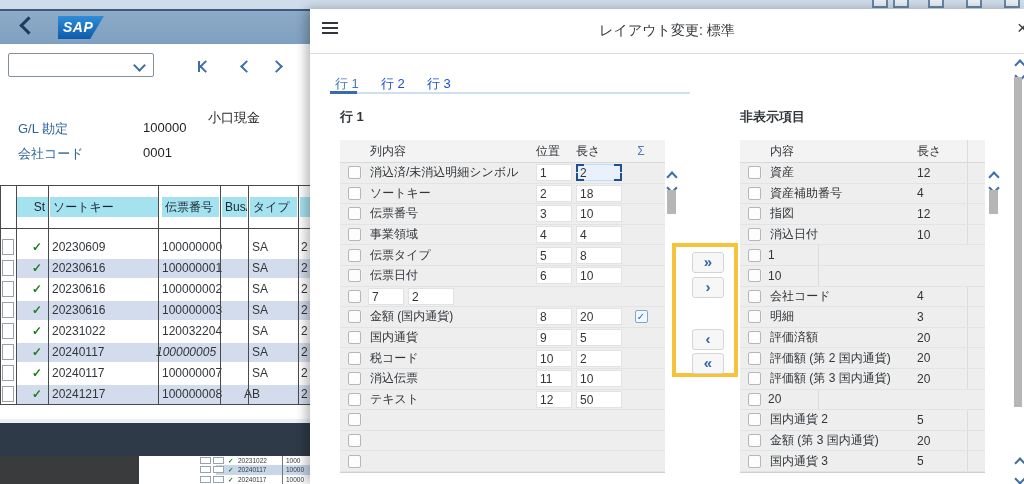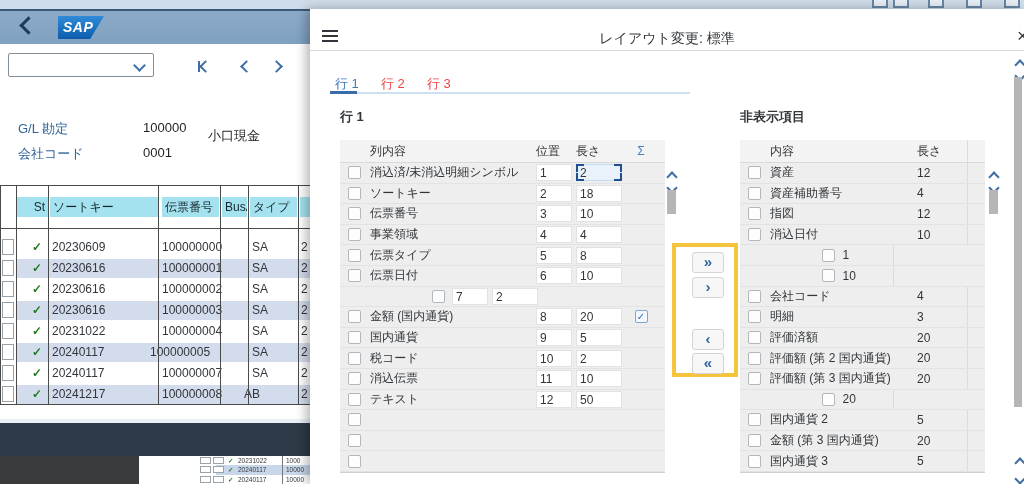--- a/index.html
+++ b/index.html
@@ -46,33 +46,33 @@
   .navy-bar{left:0;top:410px;width:311px;height:33px;background:#2e3a47;border-top:4px solid #eaf0f6;border-bottom:4px solid #e7eef5;box-sizing:content-box;}
   .dark-box{left:0;top:447px;width:139px;height:28px;background:#3a3b3d;}
   .mini-win{left:139px;top:447px;width:172px;height:28px;background:#fff;overflow:hidden;font-size:6.5px;}
   .minirow{position:relative;height:9.4px;line-height:9.4px;white-space:nowrap;}
   .minirow.hl .mhl{position:absolute;left:77px;right:0;top:0;bottom:0;background:#c8d6ea;}
   .mini-box{position:absolute;top:1px;width:11px;height:7px;border:1px solid #9aa2aa;background:#fff;box-sizing:border-box;}
   .minirow span{position:absolute;}
   .mini-div{position:absolute;left:143px;top:0;bottom:0;width:1px;background:#777;}
   
   .dialog{left:310px;top:9px;width:714px;height:475px;background:#fff;box-shadow:-4px 0 10px rgba(0,0,0,.28);}
-  .dlg-header{position:absolute;left:0;top:8px;width:714px;height:34px;border-bottom:1px solid #d9d9d9;box-sizing:border-box;background:#fff;}
+  .dlg-header{position:absolute;left:0;top:0;width:714px;height:45px;border-bottom:1px solid #d9d9d9;box-sizing:border-box;background:#fff;}
   .burger{position:absolute;left:12px;top:13px;width:16px;cursor:pointer;}
   .burger i{display:block;height:2px;background:#32363a;margin-bottom:3px;}
   .dlg-title{position:absolute;left:0;right:0;top:13px;text-align:center;font-size:14px;color:#32363a;}
   .dlg-close{position:absolute;right:-4px;top:8px;font-size:19px;color:#32363a;cursor:pointer;}
-  .tab{position:absolute;top:66px;font-size:13px;color:#ef4444;cursor:pointer;}
+  .tab{position:absolute;top:66px;font-size:13px;color:#1d4ed8;cursor:pointer;}
   .tab.active{color:#4178ba;}
   .tab-rail{position:absolute;left:20px;top:83px;width:360px;height:2px;background:#cddff0;}
   .tab-active-bar{position:absolute;left:20px;top:82px;width:27px;height:3px;background:#3a6ca8;}
   .section-title{position:absolute;top:99px;font-size:13px;font-weight:bold;color:#32363a;}
   
   .dtable{position:absolute;top:131px;border-bottom:1px solid #cfcfcf;}
-  .drow,.dhead{display:flex;align-items:center;box-sizing:border-box;justify-content:center;}
+  .drow,.dhead{display:flex;align-items:center;box-sizing:border-box;}
   .dhead{height:23px;background:#f3f3f3;border-bottom:1px solid #d9d9d9;font-size:12px;color:#32363a;}
   .drow{height:20.6px;background:#eee;border-bottom:1px solid #e3e3e3;font-size:12px;cursor:pointer;}
   .col-cb{width:28px;flex:none;display:flex;justify-content:center;}
   .col-content{flex:1;padding-left:2px;white-space:nowrap;overflow:hidden;}
   .col-pos{width:40px;flex:none;}
   .col-len{width:50px;flex:none;}
   .col-sum{width:30px;flex:none;display:flex;justify-content:center;}
   .col-fill{width:9px;flex:none;}
   .col-len2{width:50px;flex:none;}
   .col-fill2{width:17px;flex:none;border-left:1px solid #dcdcdc;align-self:stretch;}
@@ -120,21 +120,21 @@
   </div>
   <div class="navbtn" style="left:242px;">
     <span class="chv chv-l"></span>
   </div>
   <div class="navbtn" style="left:272px;">
     <span class="chv chv-r"></span>
   </div>
 
   <span class="abs bg-field-label" style="left:18px;top:111px;">G/L 勘定</span>
   <span class="abs bg-field-value" style="left:143px;top:111px;">100000</span>
-  <span class="abs bg-field-value" style="left:208px;top:118px;">小口現金</span>
+  <span class="abs bg-field-value" style="left:208px;top:100px;">小口現金</span>
   <span class="abs bg-field-label" style="left:18px;top:136px;">会社コード</span>
   <span class="abs bg-field-value" style="left:143px;top:136px;">0001</span>
 
   <div class="abs bg-table">
     <div class="hline" style="top:0;"></div>
     <div class="hcell" style="left:17px;width:31px;text-align:right;">St</div>
     <div class="hcell" style="left:50px;width:108px;">ソートキー</div>
     <div class="hcell" style="left:162px;width:57px;">伝票番号</div>
     <div class="hcell" style="left:222px;width:25px;">BusA</div>
     <div class="hcell" style="left:250px;width:47px;">タイプ</div>
@@ -172,30 +172,30 @@
           <span class="okmark" style="left:32px;">✓</span>
           <span style="left:52px;">20230616</span>
           <span style="left:162px;">100000003</span>
           <span style="left:252px;">SA</span>
           <span style="left:301px;">2</span>
         </div>
         <div class="bgrow" style="top: 136px;">
           <span class="selbox"></span>
           <span class="okmark" style="left:32px;">✓</span>
           <span style="left:52px;">20231022</span>
-          <span style="left:162px;">100000004</span>
+          <span style="left:162px;">120032204</span>
           <span style="left:252px;">SA</span>
           <span style="left:301px;">2</span>
         </div>
         <div class="bgrow" style="top: 157px;">
           <span class="stripe"></span>
           <span class="selbox"></span>
           <span class="okmark" style="left:32px;">✓</span>
           <span style="left:52px;">20240117</span>
-          <span style="left:150px;">100000005</span>
+          <span style="left:156px;font-style:italic;">100000005</span>
           <span style="left:252px;">SA</span>
           <span style="left:301px;">2</span>
         </div>
         <div class="bgrow" style="top: 178px;">
           <span class="selbox"></span>
           <span class="okmark" style="left:32px;">✓</span>
           <span style="left:52px;">20240117</span>
           <span style="left:162px;">100000007</span>
           <span style="left:252px;">SA</span>
           <span style="left:301px;">2</span>

